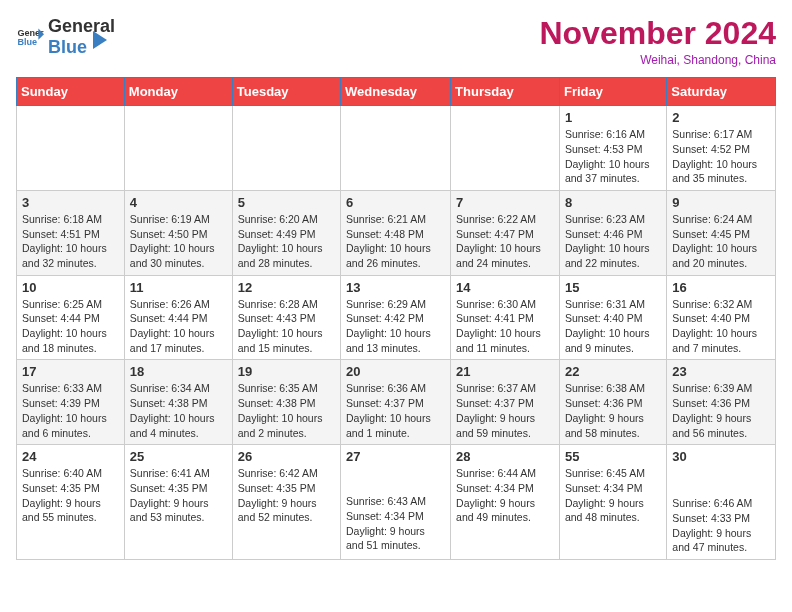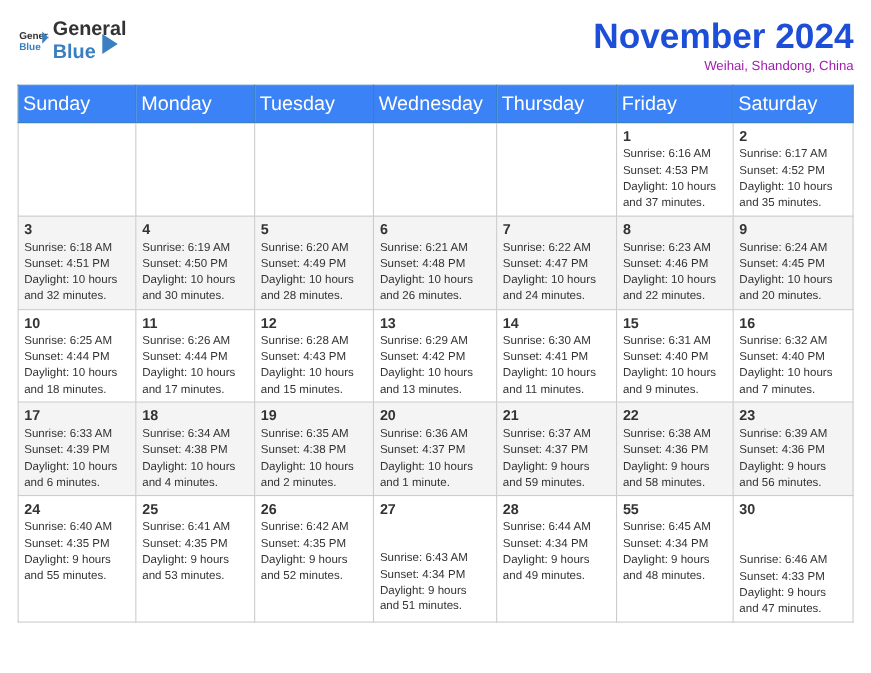--- a/index.html
+++ b/index.html
@@ -24,40 +24,40 @@
     .logo-icon {
       width: 28px;
       height: 28px;
     }
     .title-area {
       text-align: right;
     }
     .month-title {
       font-size: 32px;
       font-weight: bold;
-      color: #1d4ed8;
+      color: #be185d;
       line-height: 1.1;
     }
     .location-title {
       font-size: 12px;
       color: #a21caf;
       margin-top: 2px;
     }
     table {
       width: 100%;
       border-collapse: collapse;
       font-size: 11px;
     }
     thead tr th {
-      background-color: #3b82f6;
+      background-color: #ef4444;
       color: #fff;
       padding: 6px 4px;
       text-align: left;
-      font-size: 18px;
-      font-weight: normal;
+      font-size: 13px;
+      font-weight: bold;
       border: 1px solid #3a7fc1;
     }
     tbody tr td {
       border: 1px solid #ccc;
       vertical-align: top;
       padding: 4px 5px;
       width: 113px;
       min-height: 70px;
       background: #fff;
     }

